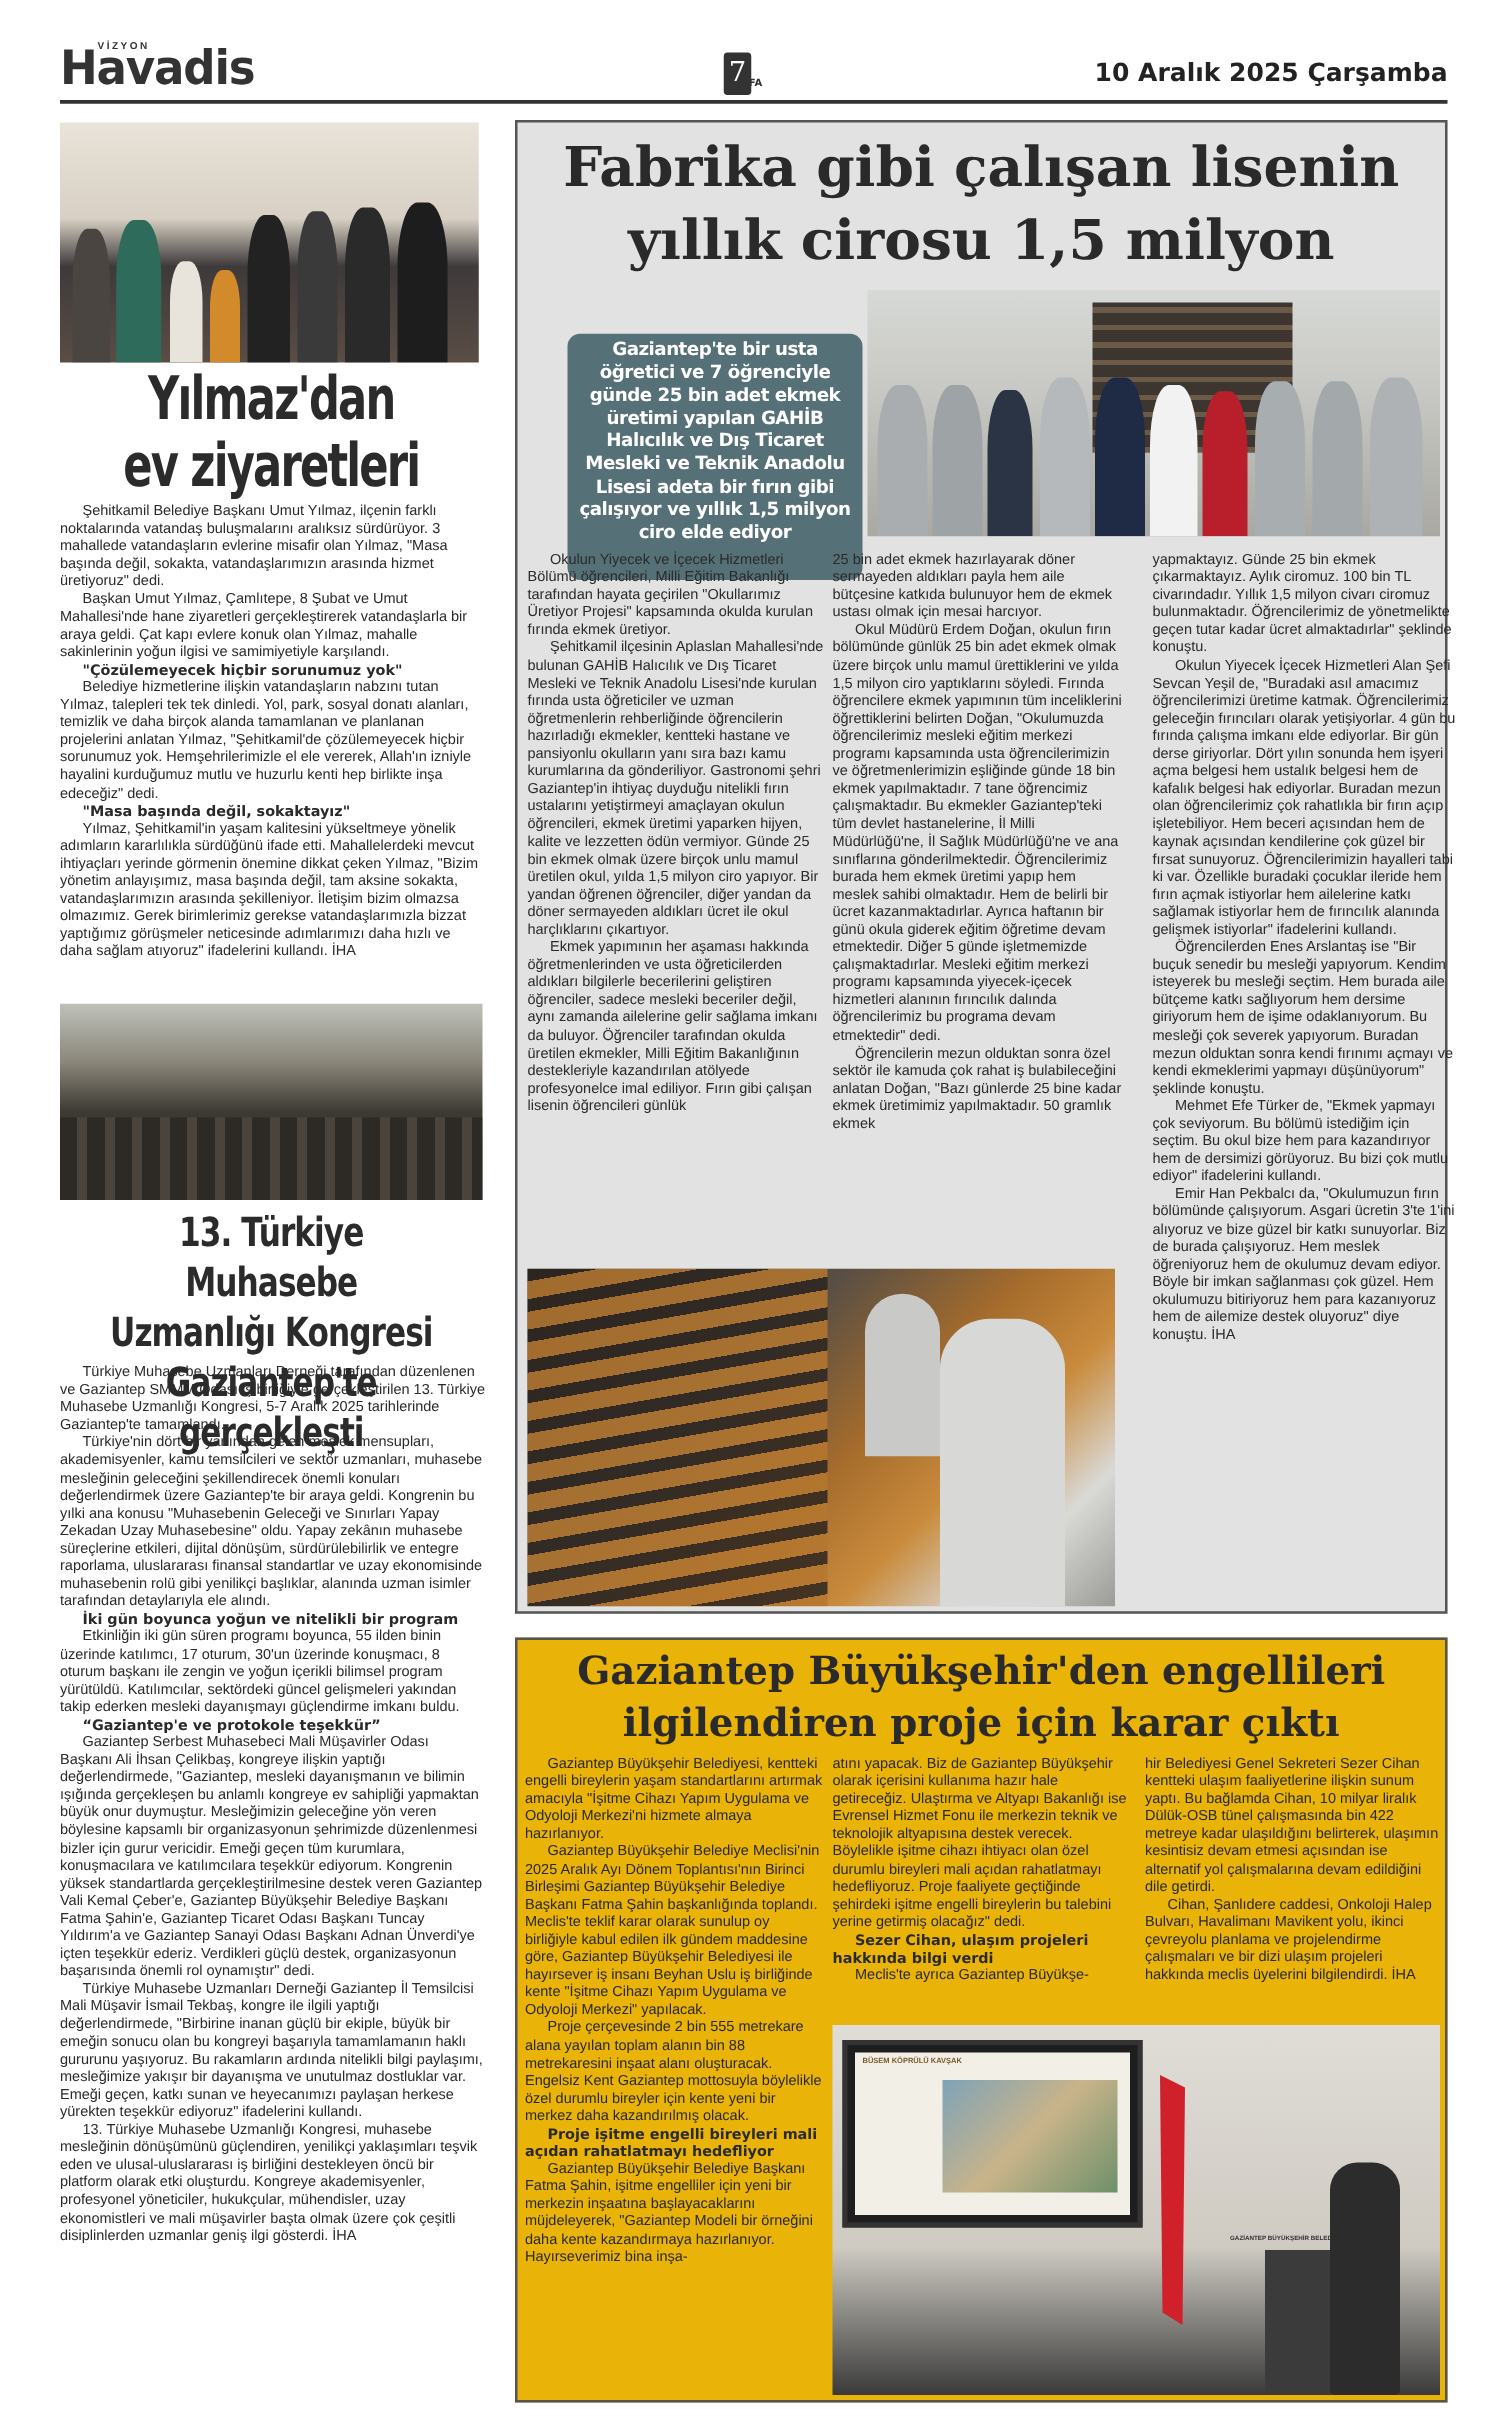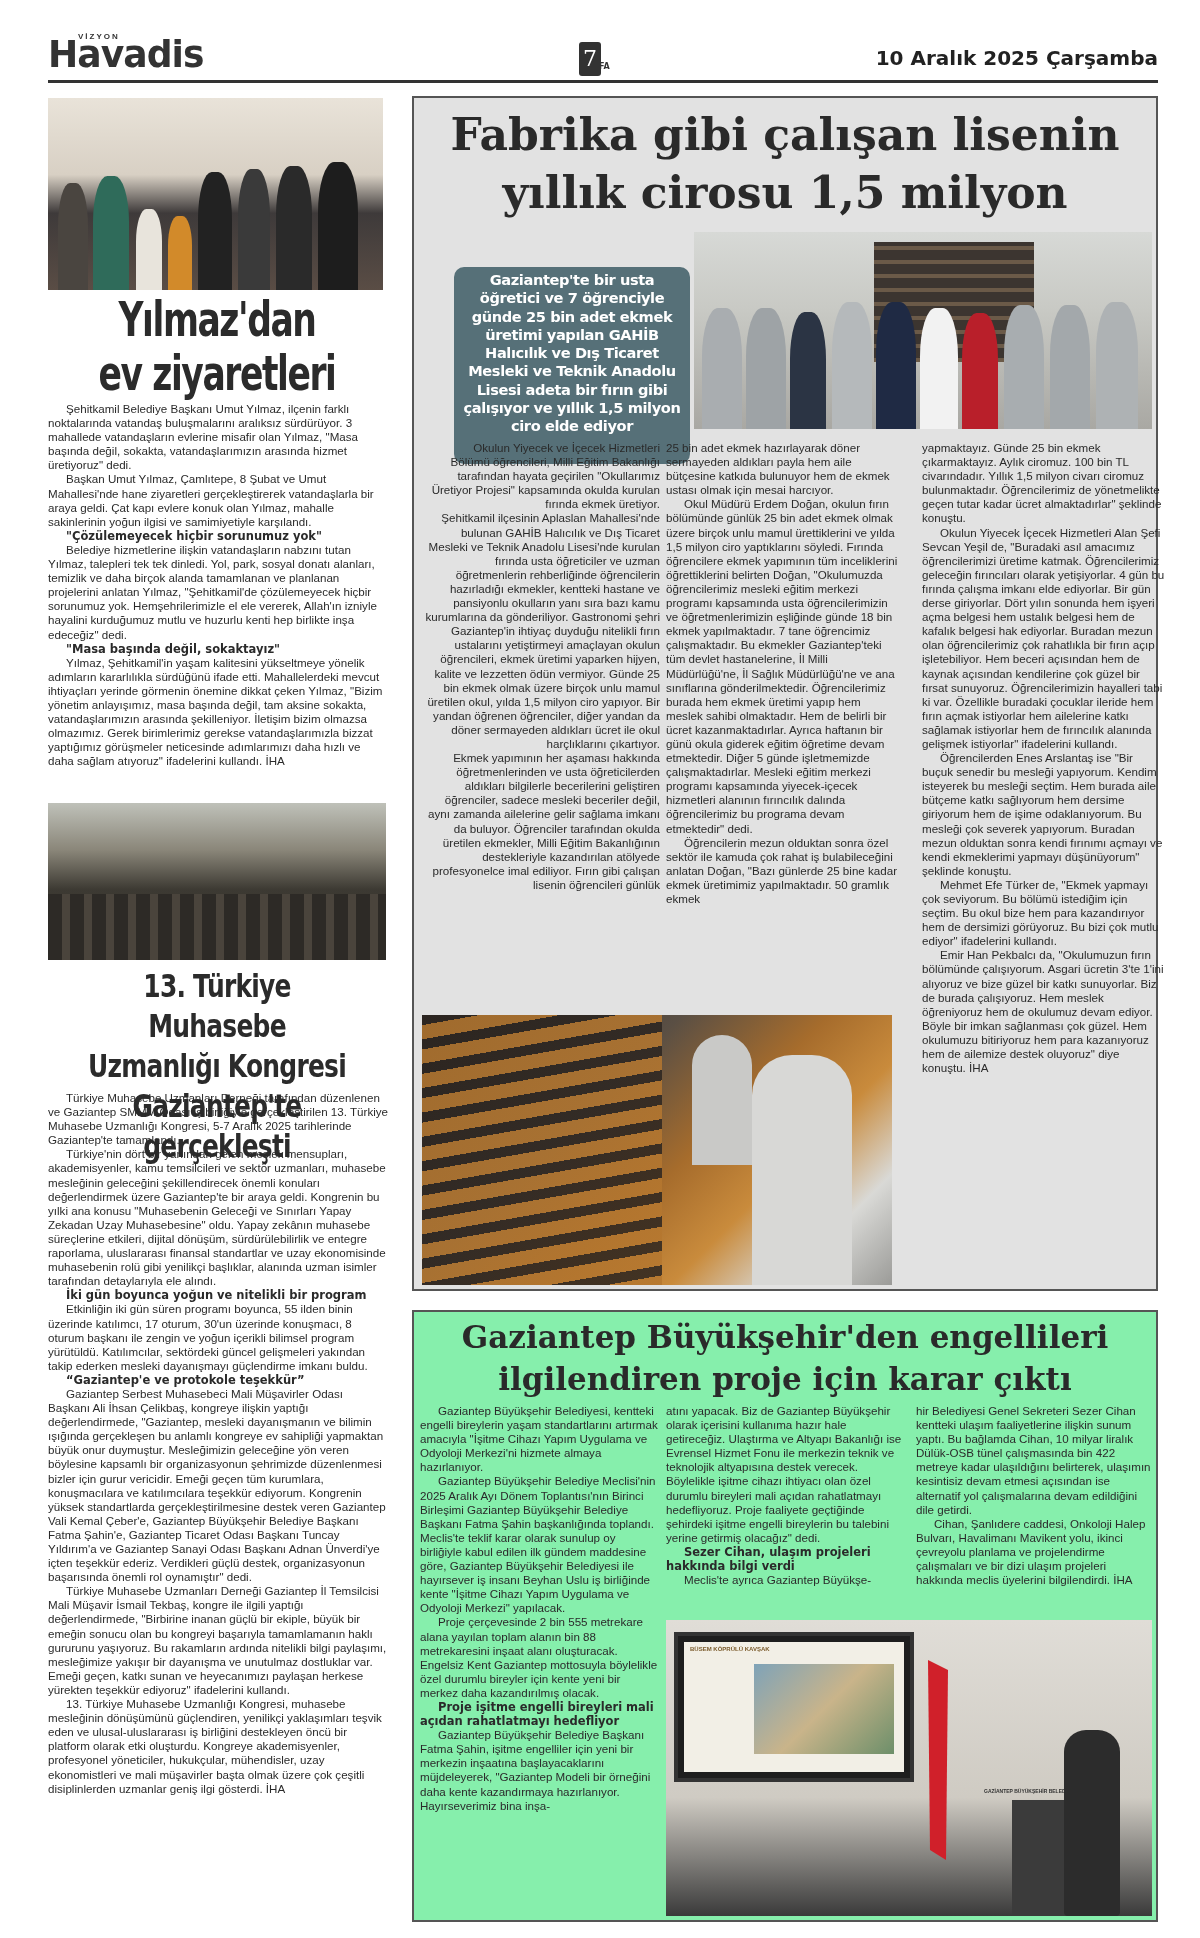--- a/index.html
+++ b/index.html
@@ -27,26 +27,26 @@
   .body-text p.sub { font-weight: bold; font-family: "DejaVu Sans", sans-serif; font-size: 11.5px; text-indent: 18px; }
   .col-visit { left: 48px; top: 402px; width: 338px; }
   .col-congress { left: 48px; top: 1091px; width: 340px; }
 
   
   .box-factory { position: absolute; left: 412px; top: 96px; width: 746px; height: 1195px; background: #e2e2e2; border: 2px solid #555; }
   .factory-headline { position: absolute; left: 0; top: 8px; width: 100%; text-align: center; font-family: "DejaVu Serif", serif; font-weight: bold; font-size: 44px; line-height: 58px; color: #2a2a2a; letter-spacing: 0px; }
   .spot { position: absolute; left: 40px; top: 134px; width: 236px; height: 197px; background: #567078; border-radius: 10px; color: #fff; font-family: "DejaVu Sans", sans-serif; font-weight: bold; font-size: 14.6px; line-height: 18.3px; text-align: center; padding: 4px 4px; letter-spacing: -0.4px; margin-top: 35px; }
   .photo-group { left: 280px; top: 134px; width: 458px; height: 197px; background: linear-gradient(180deg, #d7d9d6 0%, #c8c9c4 40%, #a9a8a3 100%); }
   .photo-bakery { left: 8px; top: 917px; width: 470px; height: 270px; background: linear-gradient(135deg, #2a2622 0%, #5a4f44 35%, #a66c2c 55%, #c98b3c 70%, #d9d9d6 85%, #9b9b98 100%); }
-  .col-f1 { left: 8px; top: 343px; width: 238px; text-align: right; }
+  .col-f1 { left: 8px; top: 343px; width: 238px; }
   .col-f2 { left: 252px; top: 343px; width: 232px; }
   .col-f3 { left: 494px; top: 343px; width: 244px; margin-left: 14px; }
 
   
-  .box-engel { position: absolute; left: 412px; top: 1310px; width: 746px; height: 612px; background: #86efac; border: 2px solid #555; }
+  .box-engel { position: absolute; left: 412px; top: 1310px; width: 746px; height: 612px; background: #eab308; border: 2px solid #555; }
   .engel-headline { position: absolute; left: 0; top: 4px; width: 100%; text-align: center; font-family: "DejaVu Serif", serif; font-weight: bold; font-size: 31px; line-height: 42px; color: #2a2a2a; }
   .col-e1 { left: 6px; top: 92px; width: 238px; }
   .col-e2 { left: 252px; top: 92px; width: 242px; }
   .col-e3 { left: 502px; top: 92px; width: 236px; }
   .photo-meeting { left: 252px; top: 308px; width: 486px; height: 296px; background: linear-gradient(180deg, #e0ddd7 0%, #cfcbc3 60%, #3a3a3a 100%); }
   .screen { position: absolute; left: 8px; top: 12px; width: 240px; height: 150px; background: #1e1e1e; border: 4px solid #333; }
   .screen-inner { position: absolute; left: 6px; top: 6px; right: 6px; bottom: 6px; background: #f2efe6; }
   .screen-img { position: absolute; left: 70px; top: 22px; width: 140px; height: 90px; background: linear-gradient(135deg, #7fa3b8, #c9b48a, #6d8f6a); }
   .screen-title { position: absolute; left: 6px; top: 4px; font-size: 6px; color: #7a5a2a; font-weight: bold; }
   .flag { position: absolute; left: 262px; top: 40px; width: 20px; height: 200px; background: #d0202a; clip-path: polygon(0 0, 100% 5%, 90% 100%, 10% 95%); }

